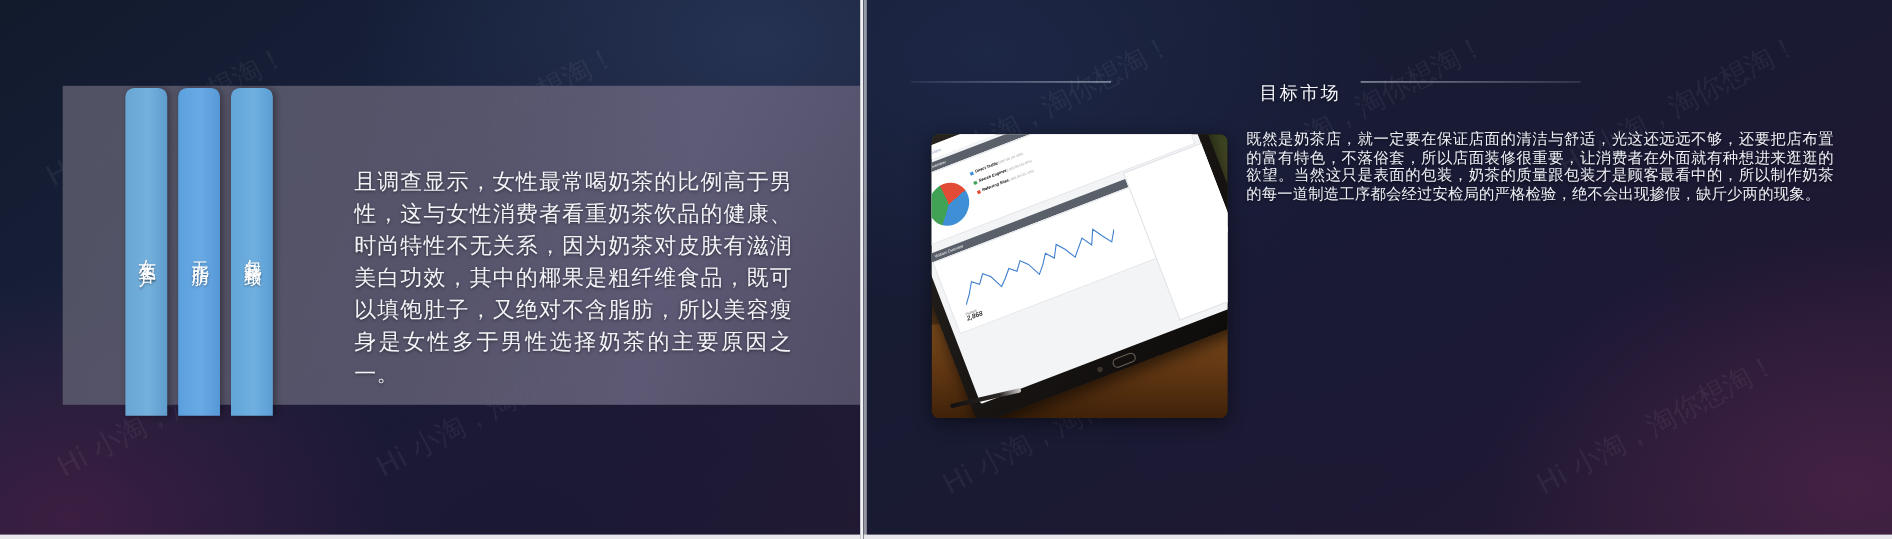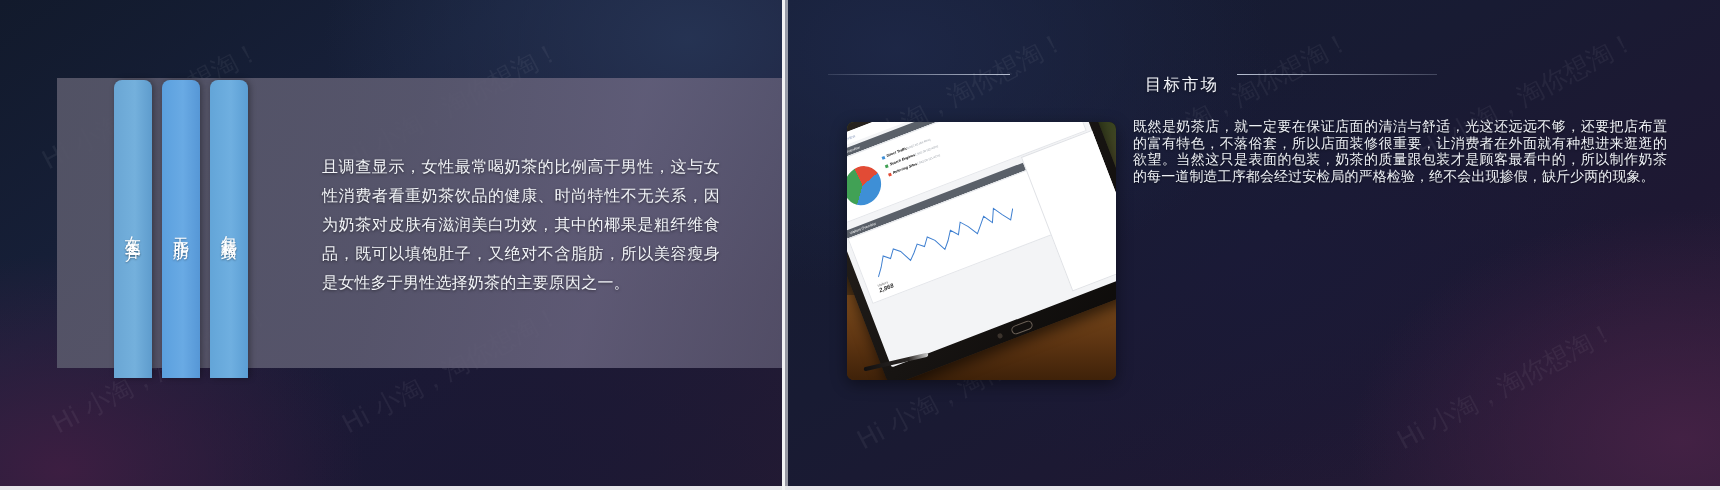--- a/index.html
+++ b/index.html
@@ -36,21 +36,21 @@
   .vtab .vlabel { writing-mode:vertical-rl; text-orientation:upright;
     color:#ffffff; font-size:16px; letter-spacing:3px; line-height:1.1;
     text-shadow:0 1px 2px rgba(0,0,0,.35); white-space:nowrap;
   }
   #vtab-0 { left:0px;  background:linear-gradient(90deg,#6aa6d4 0%,#74b0dc 55%,#5e9ccd 100%); }
   #vtab-1 { left:48px; background:linear-gradient(90deg,#5ba0de 0%,#69aae4 55%,#5697d6 100%); }
   #vtab-2 { left:96px; background:linear-gradient(90deg,#63a5d8 0%,#6fafe0 55%,#5b9ed4 100%); }
 
   
   .left-body { position:absolute; left:322px; top:152px; width:398px;
-    color:#f2f4f8; font-size:16px; line-height:29px; text-align:justify;
+    color:#f2f4f8; font-size:20px; line-height:29px; text-align:justify;
     letter-spacing:.2px; text-shadow:0 1px 3px rgba(0,0,0,.55);
   }
 
   
   .wm { position:absolute; color:rgba(255,255,255,.055); font-size:26px;
     transform:rotate(-28deg); white-space:nowrap; pointer-events:none;
     font-family:"DejaVu Sans",sans-serif; }
 
   
   #divider { position:absolute; left:782px; top:0; width:3px; height:490px;

